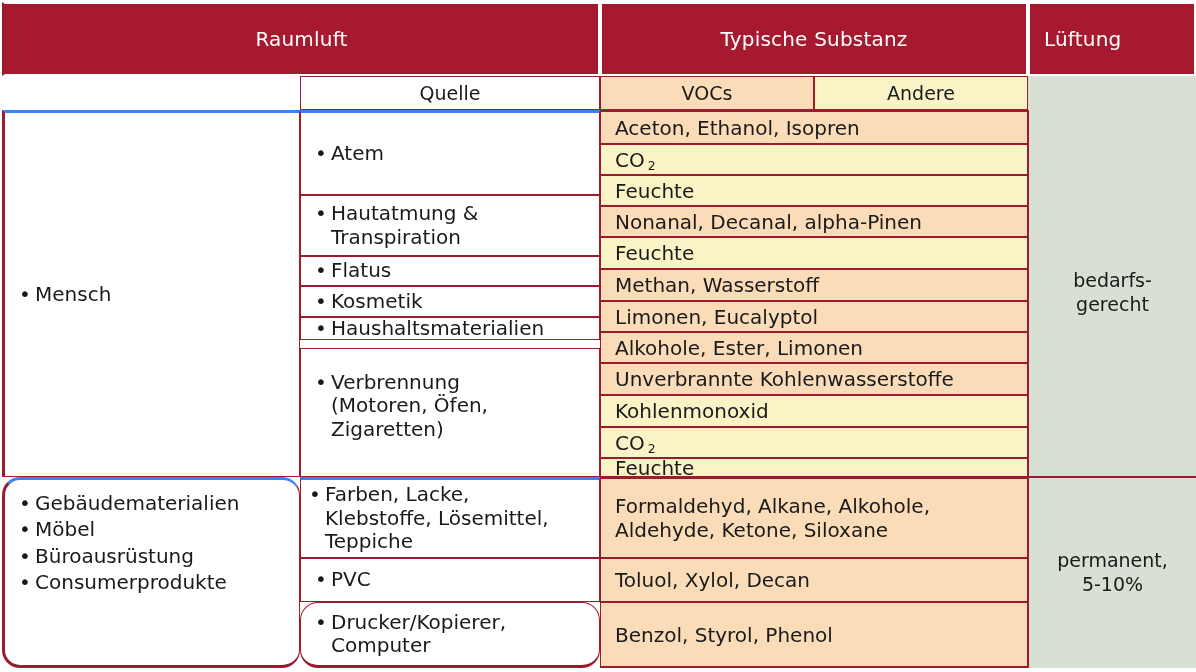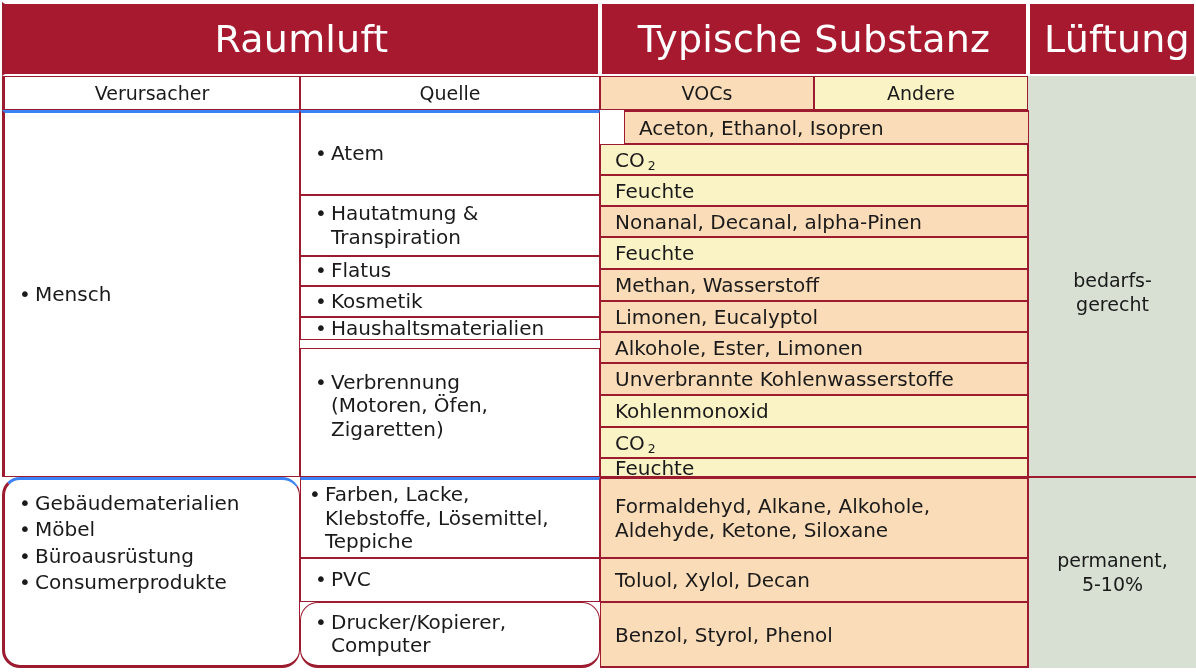--- a/index.html
+++ b/index.html
@@ -18,21 +18,21 @@
   .cell{
     position:absolute;
     box-sizing:border-box;
     overflow:hidden;
   }
   
   .hdr-main{
     background:#a6192e;
     color:#ffffff;
     display:flex;align-items:center;justify-content:center;
-    font-size:38px;
+    font-size:20px;
     letter-spacing:.2px;
     border:2px solid #ffffff;
   }
   .hdr-main.left-edge{border-left:3px solid #9d1b2f;}
   
   .subhdr{
     display:flex;align-items:center;justify-content:center;
     font-size:19px;
     border:1px solid #9d1b2f;
     background:#ffffff;
@@ -95,23 +95,20 @@
   <div class="cell hdr-main left-edge" style="left:2px;top:2px;width:598px;height:74px;">
     <span>Raumluft</span>
   </div>
   <div class="cell hdr-main" style="left:600px;top:2px;width:428px;height:74px;">
     <span>Typische Substanz</span>
   </div>
   <div class="cell hdr-main" style="left:1028px;top:2px;width:168px;height:74px;display:flex;justify-content:flex-start;padding-left:14px;">
     <span>Lüftung</span>
   </div>
 
-  <div class="cell subhdr" style="left:2px;top:76px;width:298px;height:34px;border-left:3px solid #9d1b2f;">
-    <span>Verursacher</span>
-  </div>
   <div class="cell subhdr" style="left:300px;top:76px;width:300px;height:34px;">
     <span>Quelle</span>
   </div>
   <div class="cell subhdr voc" style="left:600px;top:76px;width:214px;height:34px;">
     <span>VOCs</span>
   </div>
   <div class="cell subhdr andere" style="left:814px;top:76px;width:214px;height:34px;">
     <span>Andere</span>
   </div>
   <div class="cell vent-cell no-border" style="left:1028px;top:76px;width:168px;height:34px;"></div>
@@ -149,21 +146,21 @@
     </div>
   </div>
   <div class="cell body-cell" style="left:300px;top:348px;width:300px;height:129px;align-items:flex-start;padding-top:22px;">
     <div class="bullets">
       <span class="bl multi">Verbrennung
 (Motoren, Öfen,
 Zigaretten)</span>
     </div>
   </div>
 
-  <div class="cell sub-cell voc" style="left:600px;top:110px;width:428px;height:34px;border-top:2px solid #9d1b2f;margin-left:24px;">
+  <div class="cell sub-cell voc" style="left:600px;top:110px;width:428px;height:34px;border-top:2px solid #9d1b2f;">
     <span>Aceton, Ethanol, Isopren</span>
   </div>
   <div class="cell sub-cell andere" style="left:600px;top:144px;width:428px;height:31px;">
     <span class="nowrapline"><span>CO</span><sub>2</sub></span>
   </div>
   <div class="cell sub-cell andere" style="left:600px;top:175px;width:428px;height:31px;">
     <span>Feuchte</span>
   </div>
 
   <div class="cell sub-cell voc" style="left:600px;top:206px;width:428px;height:31px;">

